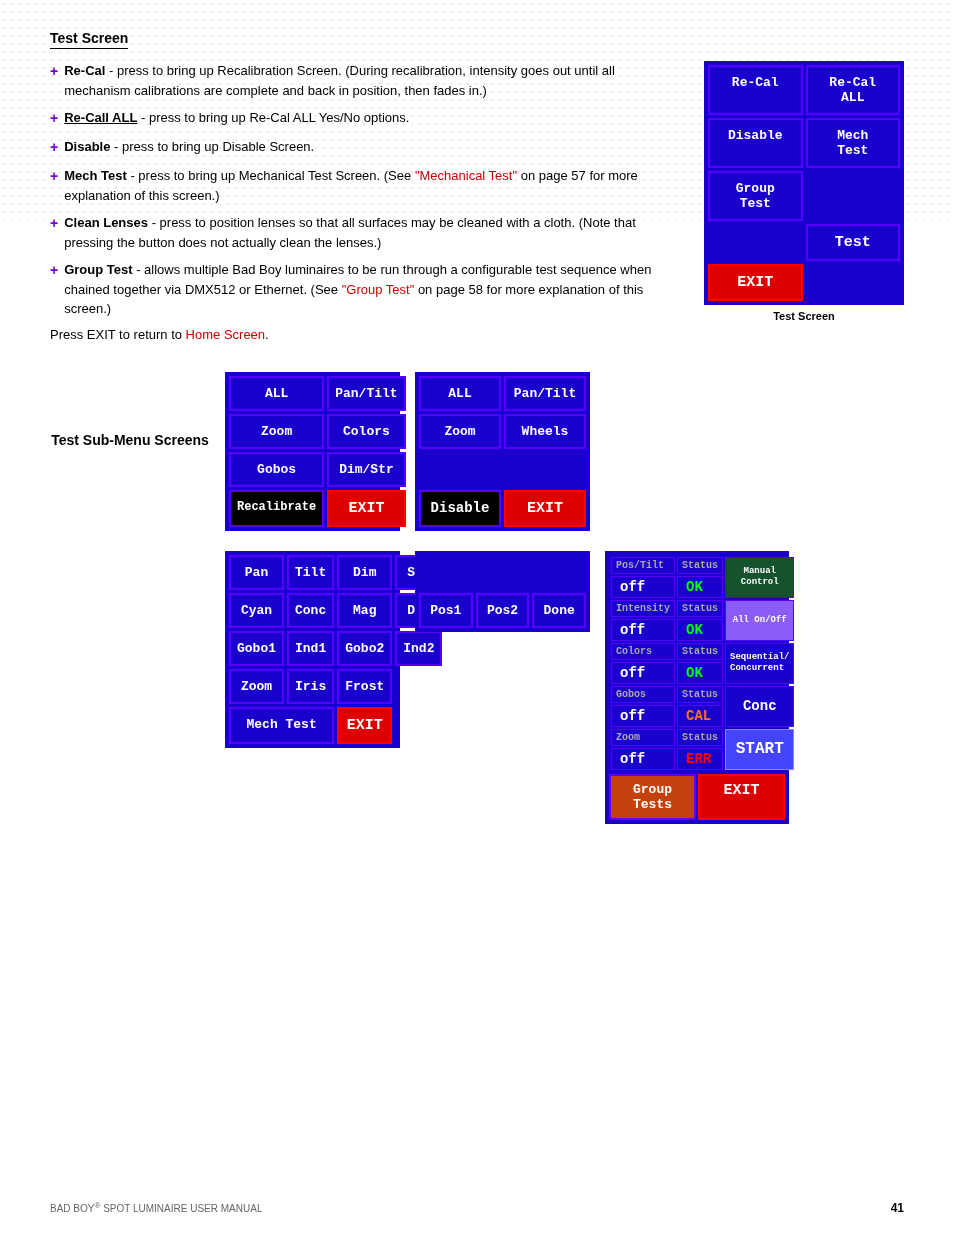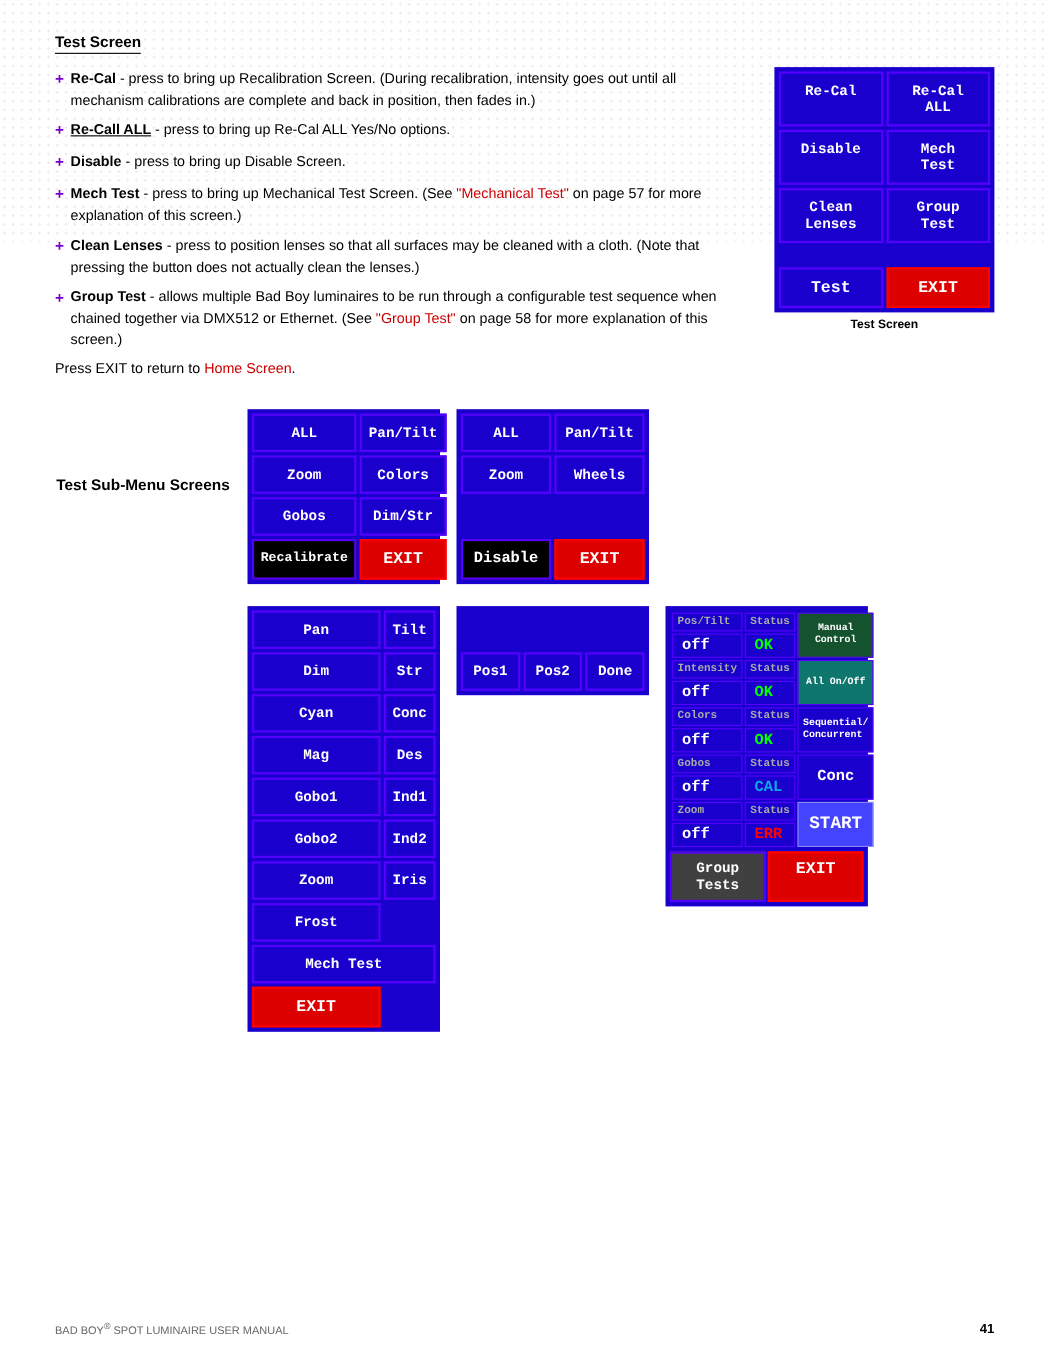--- a/index.html
+++ b/index.html
@@ -290,21 +290,20 @@
         Press EXIT to return to <span class="red-link">Home Screen</span>.
       </div>
     </div>
 
     <div class="test-screen-panel">
       <div class="lcd-panel lcd-panel-main">
         <div class="lcd-btn">Re-Cal</div>
         <div class="lcd-btn">Re-Cal<br>ALL</div>
         <div class="lcd-btn">Disable</div>
         <div class="lcd-btn">Mech<br>Test</div>
-        <div class="lcd-btn">Clean<br>Lenses</div>
         <div class="lcd-btn">Group<br>Test</div>
         <div class="lcd-btn empty-cell"></div>
         <div class="lcd-btn empty-cell"></div>
         <div class="lcd-btn test-label">Test</div>
         <div class="lcd-btn exit-btn">EXIT</div>
       </div>
       <div class="panel-caption">Test Screen</div>
     </div>
   </div>
 
@@ -341,21 +340,21 @@
             <div class="lcd-btn empty-cell" style="border:none;"></div>
             <div class="lcd-wide-btn disable-wide" style="grid-column:span 1; font-size:14px;">Disable</div>
             <div class="lcd-btn exit-btn">EXIT</div>
           </div>
         </div>
       </div>
 
       <div class="panels-row">
 
         <div>
-          <div class="lcd-panel" style="width:175px; display:grid; grid-template-columns:1fr; gap:3px; padding:4px;">
+          <div class="lcd-panel" style="width:175px; display:grid; grid-template-columns:1fr 1fr 1fr 1fr; gap:3px; padding:4px;">
             <div class="lcd-btn">Pan</div>
             <div class="lcd-btn">Tilt</div>
             <div class="lcd-btn">Dim</div>
             <div class="lcd-btn">Str</div>
             <div class="lcd-btn">Cyan</div>
             <div class="lcd-btn">Conc</div>
             <div class="lcd-btn">Mag</div>
             <div class="lcd-btn">Des</div>
             <div class="lcd-btn">Gobo1</div>
             <div class="lcd-btn">Ind1</div>
@@ -388,21 +387,21 @@
                 <td style="background:#1a00cc; border:1px solid #5500ff; padding:2px 4px; font-size:10px; color:#aaa;">Status</td>
                 <td rowspan="2" style="background:#14532d; border:1px solid #5500ff; padding:2px 4px; font-size:9px; line-height:1.2; vertical-align:middle; text-align:center;">Manual<br>Control</td>
               </tr>
               <tr>
                 <td style="background:#1a00cc; border:1px solid #5500ff; padding:2px 8px; font-size:14px;">off</td>
                 <td style="background:#1a00cc; border:1px solid #5500ff; padding:2px 8px; font-size:14px; color:#00ff00;">OK</td>
               </tr>
               <tr>
                 <td style="background:#1a00cc; border:1px solid #5500ff; padding:2px 4px; font-size:10px; color:#aaa;">Intensity</td>
                 <td style="background:#1a00cc; border:1px solid #5500ff; padding:2px 4px; font-size:10px; color:#aaa;">Status</td>
-                <td rowspan="2" style="background:#0f766e; border:1px solid #5500ff; padding:2px 4px; font-size:9px; line-height:1.2; vertical-align:middle; text-align:center;">All On/Off</td>
+                <td rowspan="2" style="background:#8b5cf6; border:1px solid #5500ff; padding:2px 4px; font-size:9px; line-height:1.2; vertical-align:middle; text-align:center;">All On/Off</td>
               </tr>
               <tr>
                 <td style="background:#1a00cc; border:1px solid #5500ff; padding:2px 8px; font-size:14px;">off</td>
                 <td style="background:#1a00cc; border:1px solid #5500ff; padding:2px 8px; font-size:14px; color:#00ff00;">OK</td>
               </tr>
               <tr>
                 <td style="background:#1a00cc; border:1px solid #5500ff; padding:2px 4px; font-size:10px; color:#aaa;">Colors</td>
                 <td style="background:#1a00cc; border:1px solid #5500ff; padding:2px 4px; font-size:10px; color:#aaa;">Status</td>
                 <td rowspan="2" style="background:#1a00cc; border:1px solid #5500ff; padding:2px 4px; font-size:9px; line-height:1.2; vertical-align:middle; text-align:left;">Sequential/<br>Concurrent</td>
               </tr>
@@ -410,35 +409,35 @@
                 <td style="background:#1a00cc; border:1px solid #5500ff; padding:2px 8px; font-size:14px;">off</td>
                 <td style="background:#1a00cc; border:1px solid #5500ff; padding:2px 8px; font-size:14px; color:#00ff00;">OK</td>
               </tr>
               <tr>
                 <td style="background:#1a00cc; border:1px solid #5500ff; padding:2px 4px; font-size:10px; color:#aaa;">Gobos</td>
                 <td style="background:#1a00cc; border:1px solid #5500ff; padding:2px 4px; font-size:10px; color:#aaa;">Status</td>
                 <td rowspan="2" style="background:#1a00cc; border:1px solid #5500ff; padding:2px 4px; font-size:14px; vertical-align:middle; text-align:center;">Conc</td>
               </tr>
               <tr>
                 <td style="background:#1a00cc; border:1px solid #5500ff; padding:2px 8px; font-size:14px;">off</td>
-                <td style="background:#1a00cc; border:1px solid #5500ff; padding:2px 8px; font-size:14px; color:#0ea5e9;">CAL</td>
+                <td style="background:#1a00cc; border:1px solid #5500ff; padding:2px 8px; font-size:14px; color:#f97316;">CAL</td>
               </tr>
               <tr>
                 <td style="background:#1a00cc; border:1px solid #5500ff; padding:2px 4px; font-size:10px; color:#aaa;">Zoom</td>
                 <td style="background:#1a00cc; border:1px solid #5500ff; padding:2px 4px; font-size:10px; color:#aaa;">Status</td>
                 <td rowspan="2" style="background:#4444ff; border:1px solid #8888ff; padding:2px 4px; font-size:16px; vertical-align:middle; text-align:center; font-weight:bold;">START</td>
               </tr>
               <tr>
                 <td style="background:#1a00cc; border:1px solid #5500ff; padding:2px 8px; font-size:14px;">off</td>
                 <td style="background:#1a00cc; border:1px solid #5500ff; padding:2px 8px; font-size:14px; color:#ff0000;">ERR</td>
               </tr>
             </tbody>
               </table>
             <div style="display:grid; grid-template-columns:1fr 1fr; gap:2px; margin-top:2px;">
-              <div style="background:#404040; border:2px solid #5500ff; color:#fff; font-family:'Courier New',monospace; font-weight:bold; font-size:13px; padding:6px; text-align:center;">Group Tests</div>
+              <div style="background:#c2410c; border:2px solid #5500ff; color:#fff; font-family:'Courier New',monospace; font-weight:bold; font-size:13px; padding:6px; text-align:center;">Group Tests</div>
               <div style="background:#dd0000; border:2px solid #ff0000; color:#fff; font-family:'Courier New',monospace; font-weight:bold; font-size:15px; padding:6px; text-align:center;">EXIT</div>
             </div>
           </div>
         </div>
       </div>
     </div>
   </div>
 </div>
 
 <div class="page-footer">

